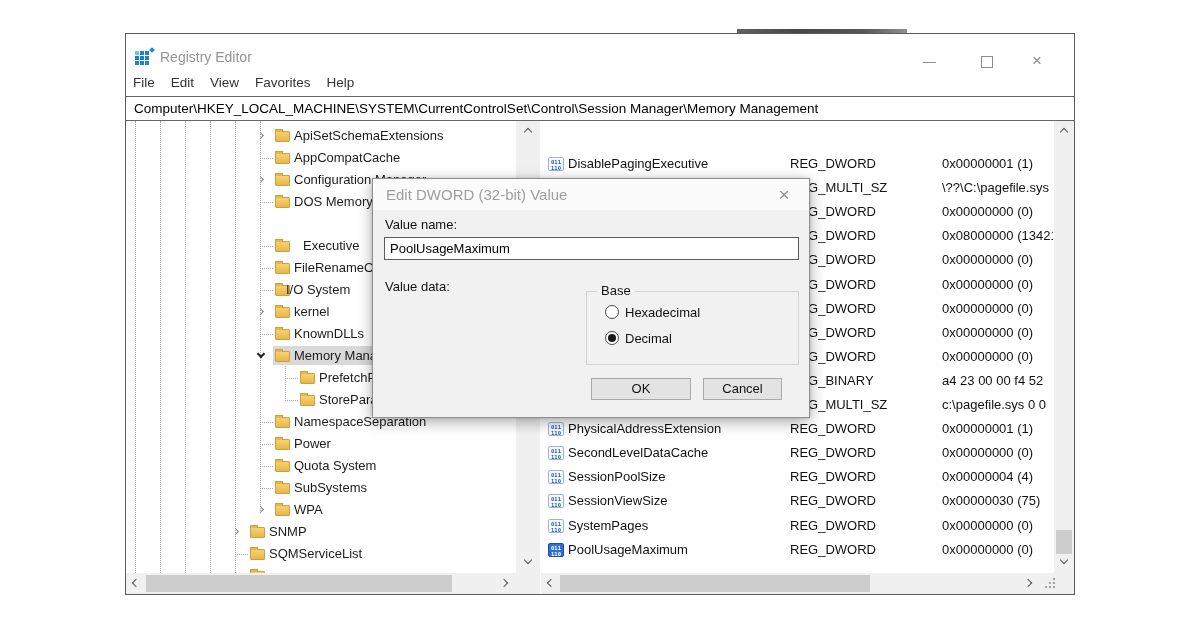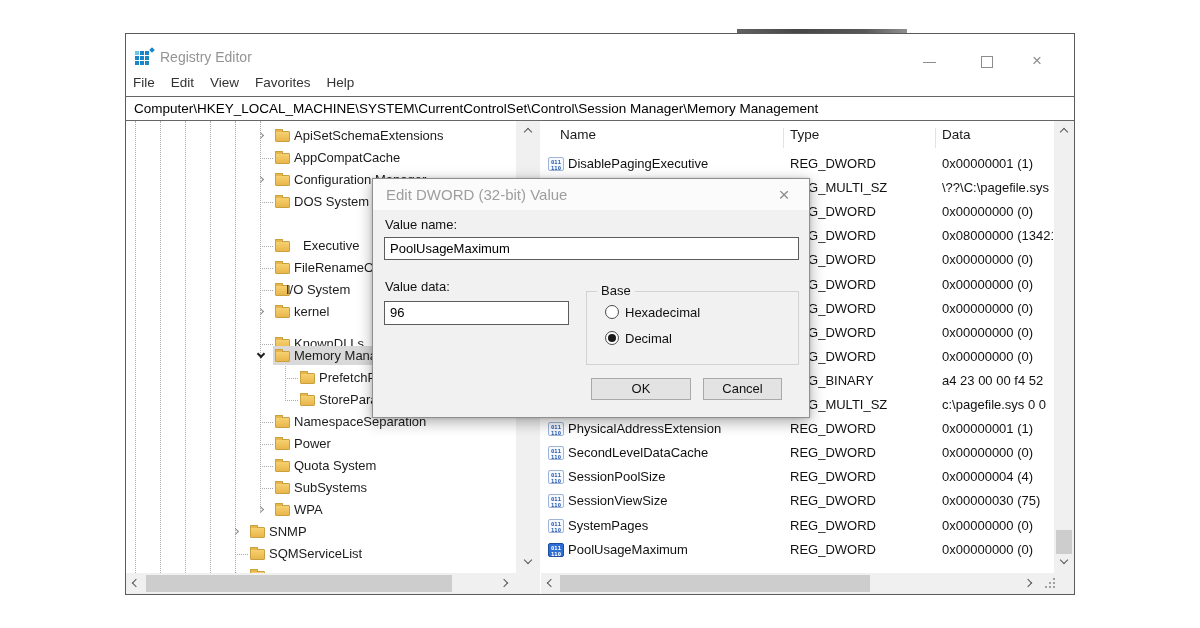--- a/index.html
+++ b/index.html
@@ -171,21 +171,21 @@
             <span class="tlabel" style="left: 168px;">AppCompatCache</span>
           </div>
           <div class="tree-row" style="top: 48px;">
             <span class="chev" style="left: 132px;"></span>
             <span class="folder" style="left: 149px;"></span>
             <span class="tlabel" style="left: 168px;">Configuration Manager</span>
           </div>
           <div class="tree-row" style="top: 70px;">
             <span class="stub" style="left: 134px;"></span>
             <span class="folder" style="left: 149px;"></span>
-            <span class="tlabel" style="left: 168px;">DOS System</span>
+            <span class="tlabel" style="left: 168px;">DOS Memory</span>
           </div>
           <div class="tree-row" style="top: 114px;">
             <span class="stub" style="left: 134px;"></span>
             <span class="folder" style="left: 149px;"></span>
             <span class="tlabel" style="left: 177px;">Executive</span>
           </div>
           <div class="tree-row" style="top: 136px;">
             <span class="stub" style="left: 134px;"></span>
             <span class="folder" style="left: 149px;"></span>
             <span class="tlabel" style="left: 168px;">FileRenameOperations</span>
@@ -193,21 +193,21 @@
           <div class="tree-row" style="top: 158px;">
             <span class="stub" style="left: 134px;"></span>
             <span class="folder" style="left: 149px;"></span>
             <span class="tlabel" style="left: 160px;">I/O System</span>
           </div>
           <div class="tree-row" style="top: 180px;">
             <span class="chev" style="left: 132px;"></span>
             <span class="folder" style="left: 149px;"></span>
             <span class="tlabel" style="left: 168px;">kernel</span>
           </div>
-          <div class="tree-row" style="top: 212px;">
+          <div class="tree-row" style="top: 202px;">
             <span class="stub" style="left: 134px;"></span>
             <span class="folder" style="left: 149px;"></span>
             <span class="tlabel" style="left: 168px;">KnownDLLs</span>
           </div>
           <div class="tree-row" style="top: 224px;">
             <span class="tree-sel" style="left: 147px; width: 150px;"></span>
             <span class="chev open" style="left: 132px;"></span>
             <span class="folder" style="left: 149px;"></span>
             <span class="tlabel" style="left: 168px;">Memory Management</span>
           </div>
@@ -269,27 +269,20 @@
       </div>
       <div class="sb" style="left:0;top:452px;width:390px;height:21px">
         <span class="sarr left" style="left:7px;top:7px"></span>
         <span class="sarr right" style="left:375px;top:7px"></span>
         <span class="sthumb" style="left:20px;top:2px;width:306px;height:17px"></span>
       </div>
       <div class="sb" style="left:390px;top:452px;width:24px;height:21px"></div>
     </div>
 
     <div class="list-panel">
-      <div class="list-header" id="listHeader">
-          <span class="hcol" style="left: 19px;">Name</span>
-          <span class="hcol" style="left: 249px;">Type</span>
-          <span class="hcol" style="left: 401px;">Data</span>
-          <span class="hsep" style="left: 242px;"></span>
-          <span class="hsep" style="left: 394px;"></span>
-        </div>
       <div class="list-rows" id="listRows">
           <div class="lrow" style="top: 0px;">
             <span class="vicon">
               <i>011</i>
               <i>110</i>
             </span>
             <span class="cname">DisablePagingExecutive</span>
             <span class="ctype">REG_DWORD</span>
             <span class="cdata">0x00000001 (1)</span>
           </div>
@@ -455,23 +448,20 @@
       <span class="dlg-title">Edit DWORD (32-bit) Value</span>
       <span class="dlg-close"><span>×</span></span>
     </div>
 
     <span class="dlg-label" style="left:12px;top:38px">Value name:</span>
     <div class="dlg-input" style="left:11px;top:58px;width:415px;height:23px">
       <span>PoolUsageMaximum</span>
     </div>
 
     <span class="dlg-label" style="left:12px;top:100px">Value data:</span>
-    <div class="dlg-input" style="left:11px;top:122px;width:185px;height:24px">
-      <span>96</span>
-    </div>
 
     <div class="group">
       <span class="group-label">Base</span>
       <div id="baseOpts">
           <div class="radio-row" style="top: 12px;">
             <span class="radio"></span>
             <span class="radio-label">Hexadecimal</span>
           </div>
           <div class="radio-row" style="top: 38px;">
             <span class="radio checked"></span>

